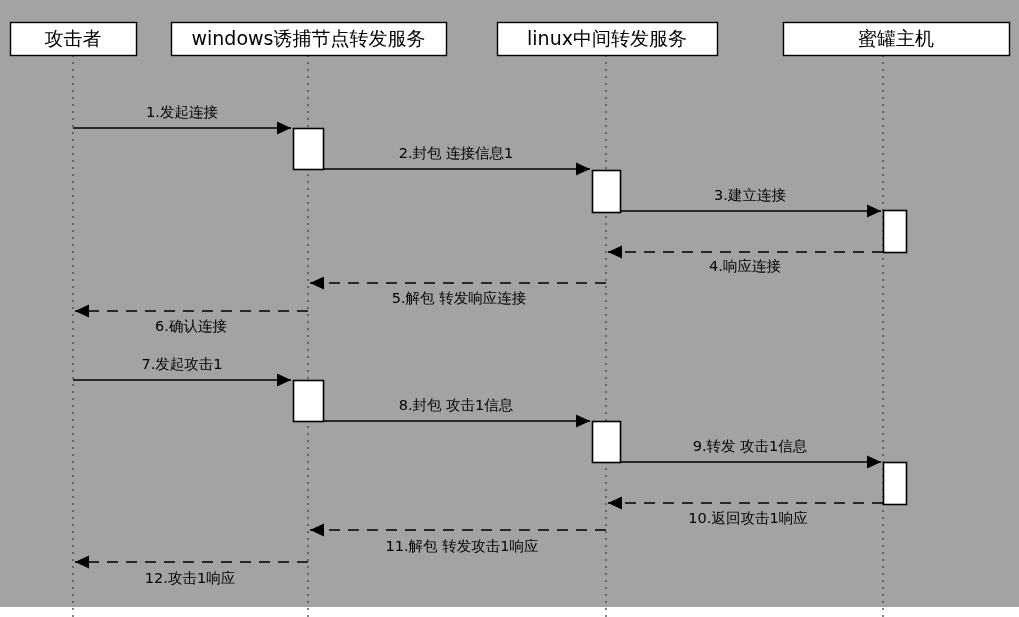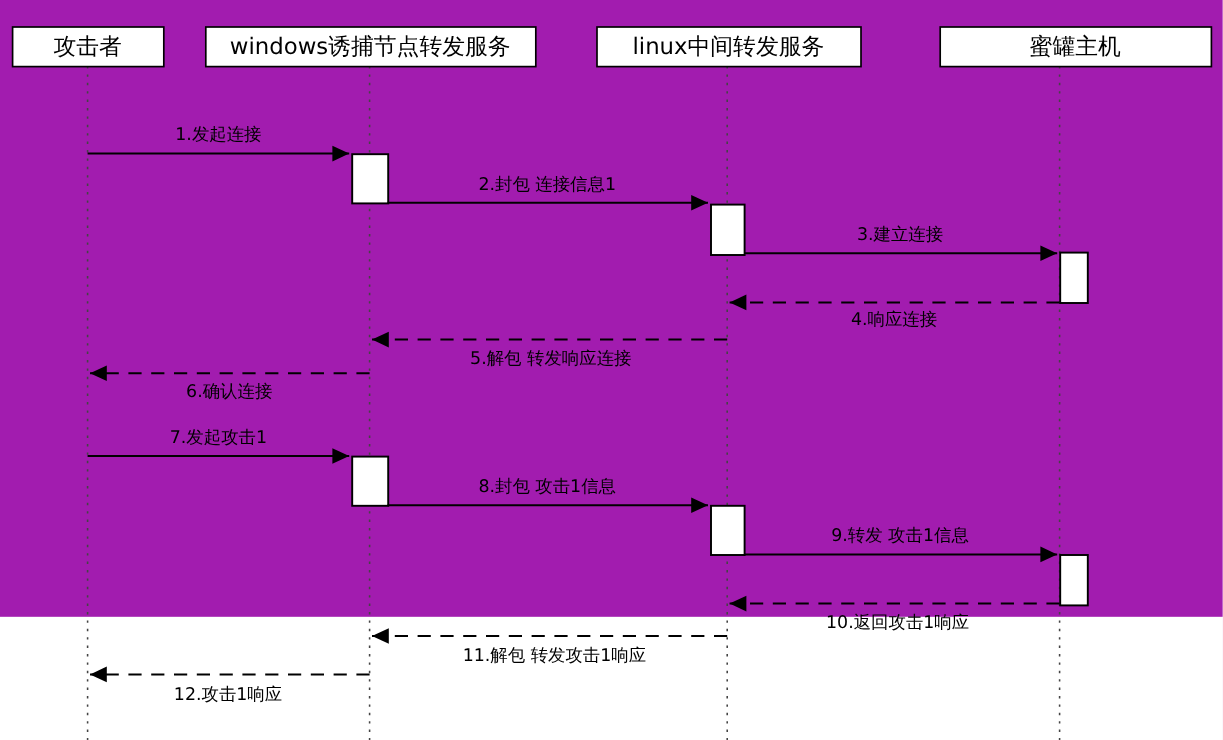--- a/index.html
+++ b/index.html
@@ -9,22 +9,22 @@
   }
   body {
     width: 1019px;
     height: 617px;
     overflow: hidden;
     font-family: "Liberation Sans", sans-serif;
   }
   #diagram-root {
     position: relative;
     width: 1019px;
-    height: 514px;
-    background: #a21caf;
+    height: 607px;
+    background: #a3a3a3;
   }
   svg.seq {
     position: absolute;
     left: 0;
     top: 0;
     width: 1019px;
     height: 617px;
     display: block;
   }
   .actor-box {

